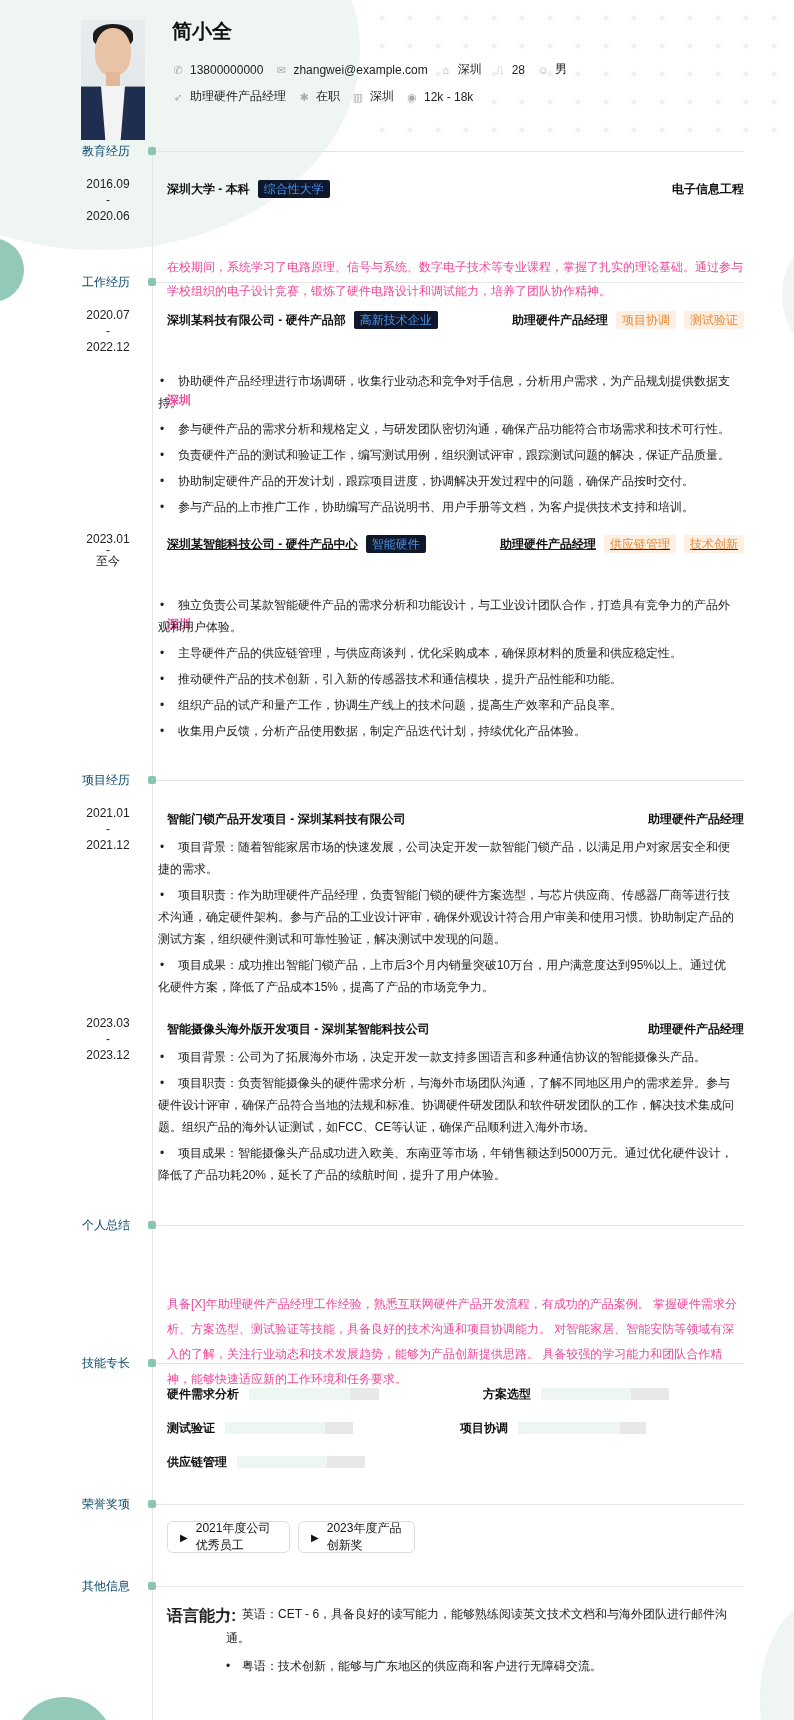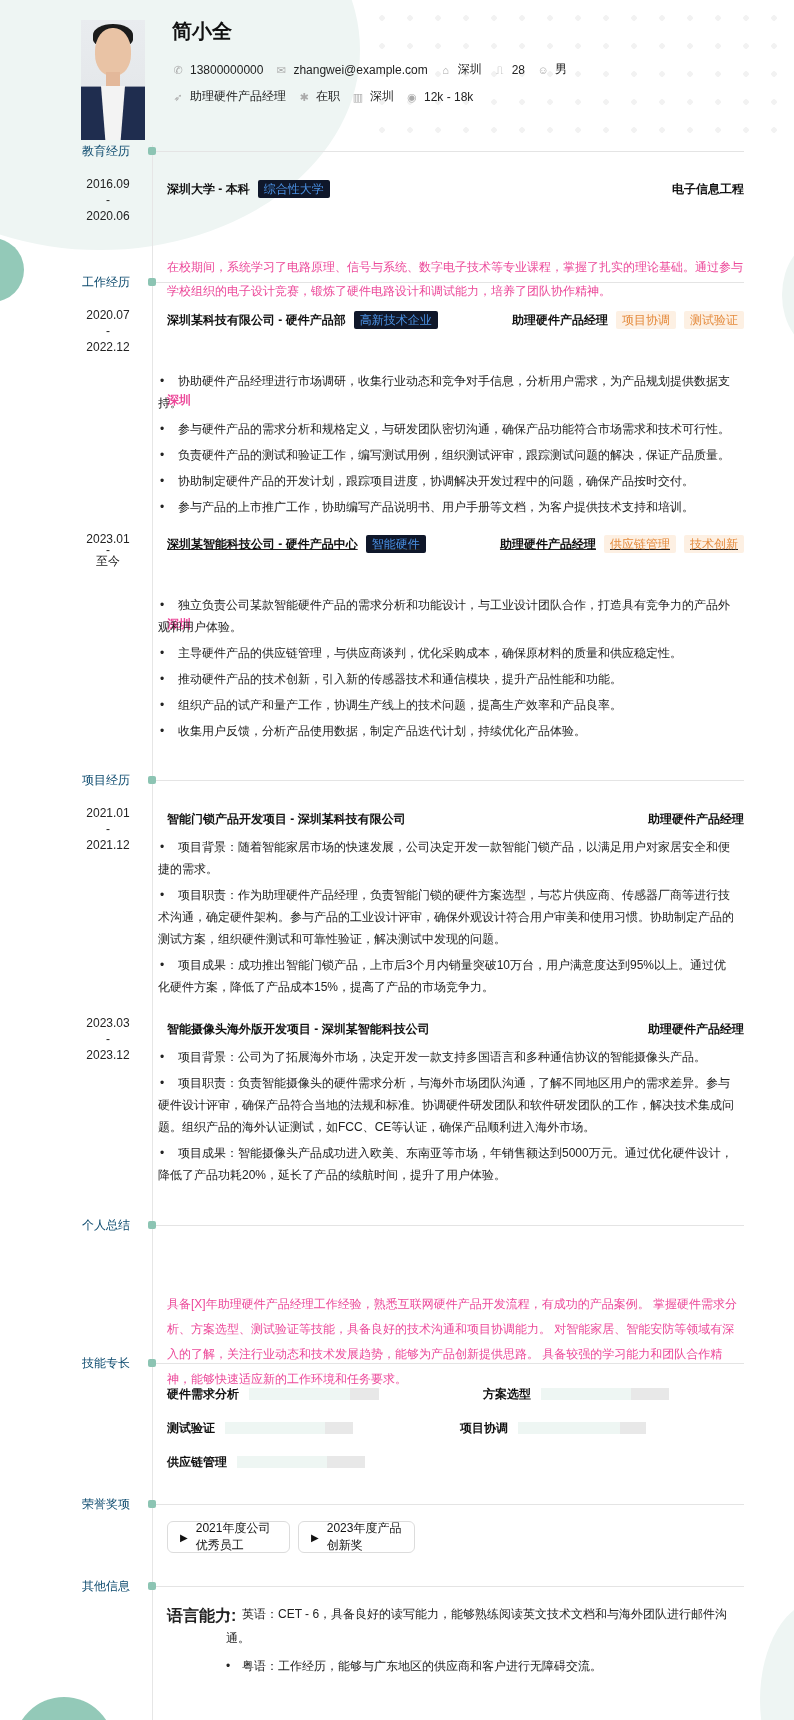--- a/index.html
+++ b/index.html
@@ -345,16 +345,16 @@
   </div>
 
   <div class="sec-head" style="top:1578px;">
     <span class="sec-title">其他信息</span>
     <span class="sec-marker"></span>
     <span class="sec-rule"></span>
   </div>
   <div class="lang-label">语言能力:</div>
   <ul class="lang">
     <li><span class="dot" style="display:inline-block;width:16px;">•</span><span>英语：CET - 6，具备良好的读写能力，能够熟练阅读英文技术文档和与海外团队进行邮件沟通。</span></li>
-    <li style="padding-left:0;"><span class="dot" style="display:inline-block;width:16px;">•</span><span>粤语：工作经历，能够与广东地区的供应商和客户进行无障碍交流。</span></li>
+    <li style="padding-left:0;"><span class="dot" style="display:inline-block;width:16px;">•</span><span>粤语：技术创新，能够与广东地区的供应商和客户进行无障碍交流。</span></li>
   </ul>
 
 </div>
 
 </body></html>

